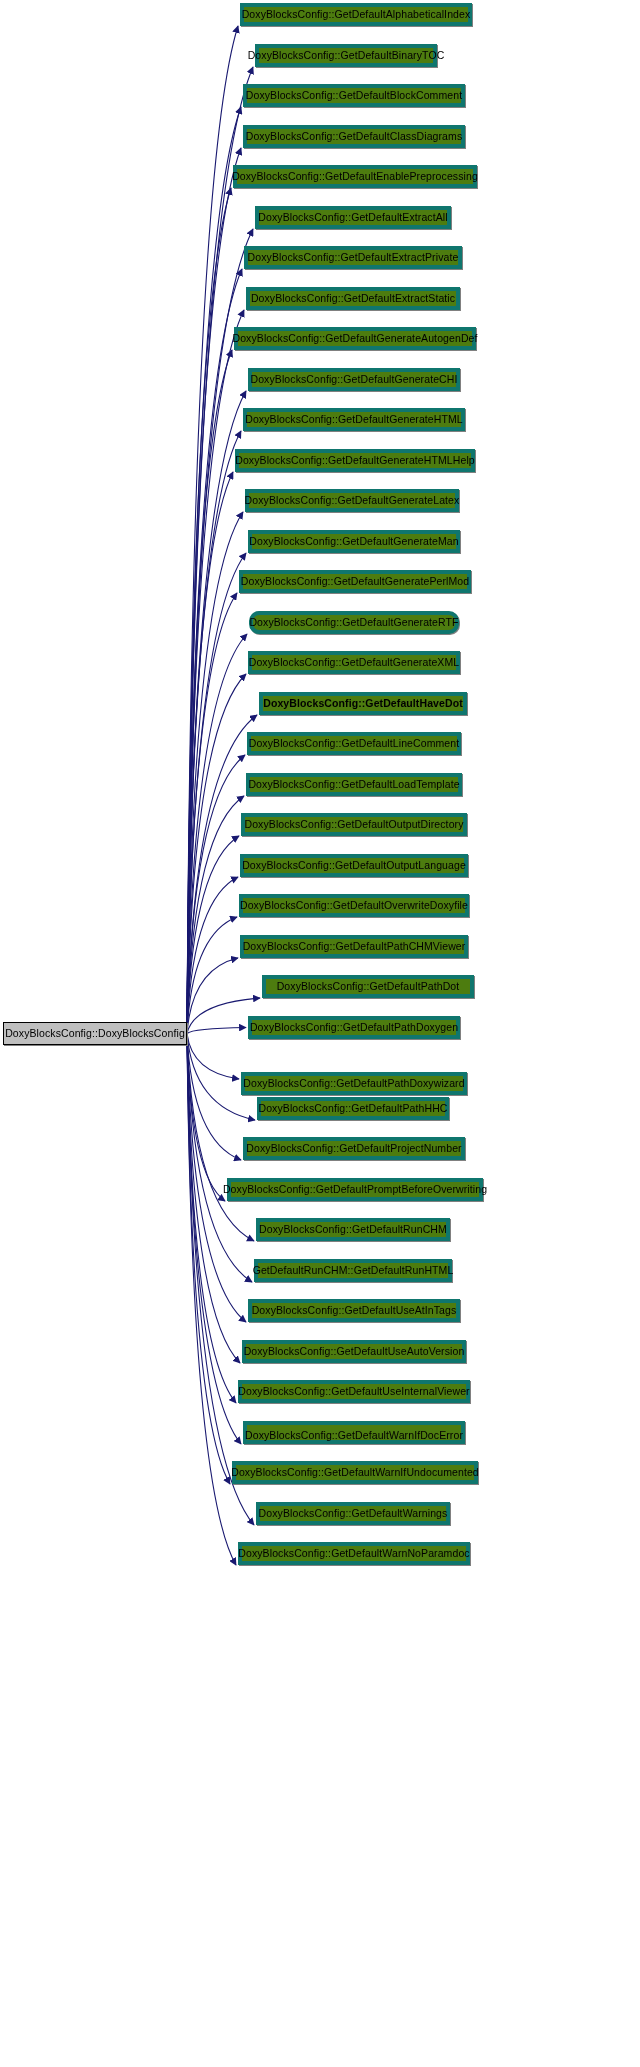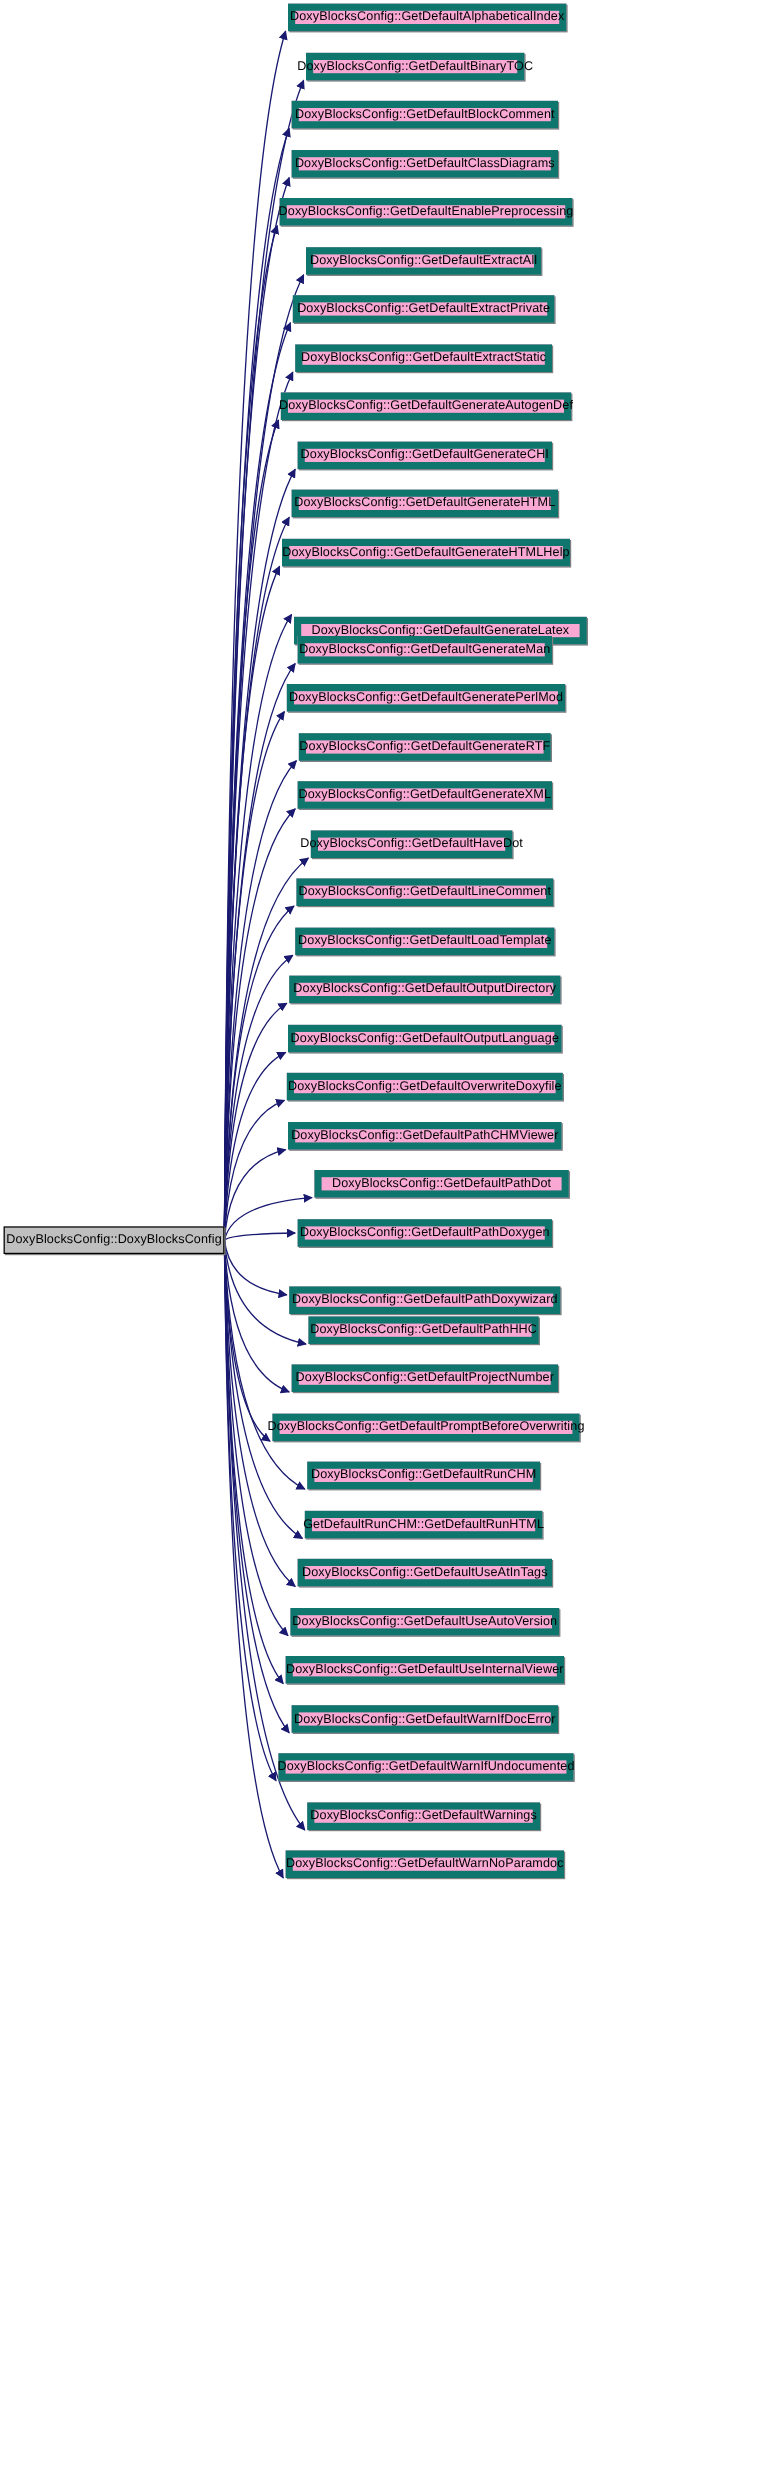--- a/index.html
+++ b/index.html
@@ -22,22 +22,22 @@
     position: absolute;
     left: 0;
     top: 0;
     width: 640px;
     height: 2067px;
     pointer-events: none;
   }
   .node {
     position: absolute;
     box-sizing: border-box;
-    border: 6px solid #0f766e;
-    background: #f9a8d4;
+    border: 4px solid #0f766e;
+    background: #4d7c0f;
     color: #000000;
     font-family: "Liberation Sans", sans-serif;
     font-size: 10.5px;
     line-height: 1;
     letter-spacing: 0.1px;
     white-space: nowrap;
     display: flex;
     align-items: center;
     justify-content: center;
     height: 23px;
@@ -139,36 +139,36 @@
       </div>
       <div class="node" style="left: 248px; top: 368px; width: 212px;">
         <span class="node-label">DoxyBlocksConfig::GetDefaultGenerateCHI</span>
       </div>
       <div class="node" style="left: 243px; top: 408px; width: 222px;">
         <span class="node-label">DoxyBlocksConfig::GetDefaultGenerateHTML</span>
       </div>
       <div class="node" style="left: 235px; top: 449px; width: 240px;">
         <span class="node-label">DoxyBlocksConfig::GetDefaultGenerateHTMLHelp</span>
       </div>
-      <div class="node" style="left: 245px; top: 514px; width: 244px;">
+      <div class="node" style="left: 245px; top: 489px; width: 214px;">
         <span class="node-label">DoxyBlocksConfig::GetDefaultGenerateLatex</span>
       </div>
       <div class="node" style="left: 248px; top: 530px; width: 212px;">
         <span class="node-label">DoxyBlocksConfig::GetDefaultGenerateMan</span>
       </div>
       <div class="node" style="left: 239px; top: 570px; width: 232px; align-items: center;">
         <span class="node-label">DoxyBlocksConfig::GetDefaultGeneratePerlMod</span>
       </div>
-      <div class="node" style="left: 249px; top: 611px; width: 210px;">
+      <div class="node" style="left: 249px; top: 611px; width: 210px; border-radius: 10px;">
         <span class="node-label">DoxyBlocksConfig::GetDefaultGenerateRTF</span>
       </div>
       <div class="node" style="left: 248px; top: 651px; width: 212px;">
         <span class="node-label">DoxyBlocksConfig::GetDefaultGenerateXML</span>
       </div>
-      <div class="node" style="left: 259px; top: 692px; width: 168px;">
+      <div class="node" style="left: 259px; top: 692px; width: 208px; font-weight: bold;">
         <span class="node-label">DoxyBlocksConfig::GetDefaultHaveDot</span>
       </div>
       <div class="node" style="left: 247px; top: 732px; width: 214px;">
         <span class="node-label">DoxyBlocksConfig::GetDefaultLineComment</span>
       </div>
       <div class="node" style="left: 246px; top: 773px; width: 216px;">
         <span class="node-label">DoxyBlocksConfig::GetDefaultLoadTemplate</span>
       </div>
       <div class="node" style="left: 241px; top: 813px; width: 226px;">
         <span class="node-label">DoxyBlocksConfig::GetDefaultOutputDirectory</span>

